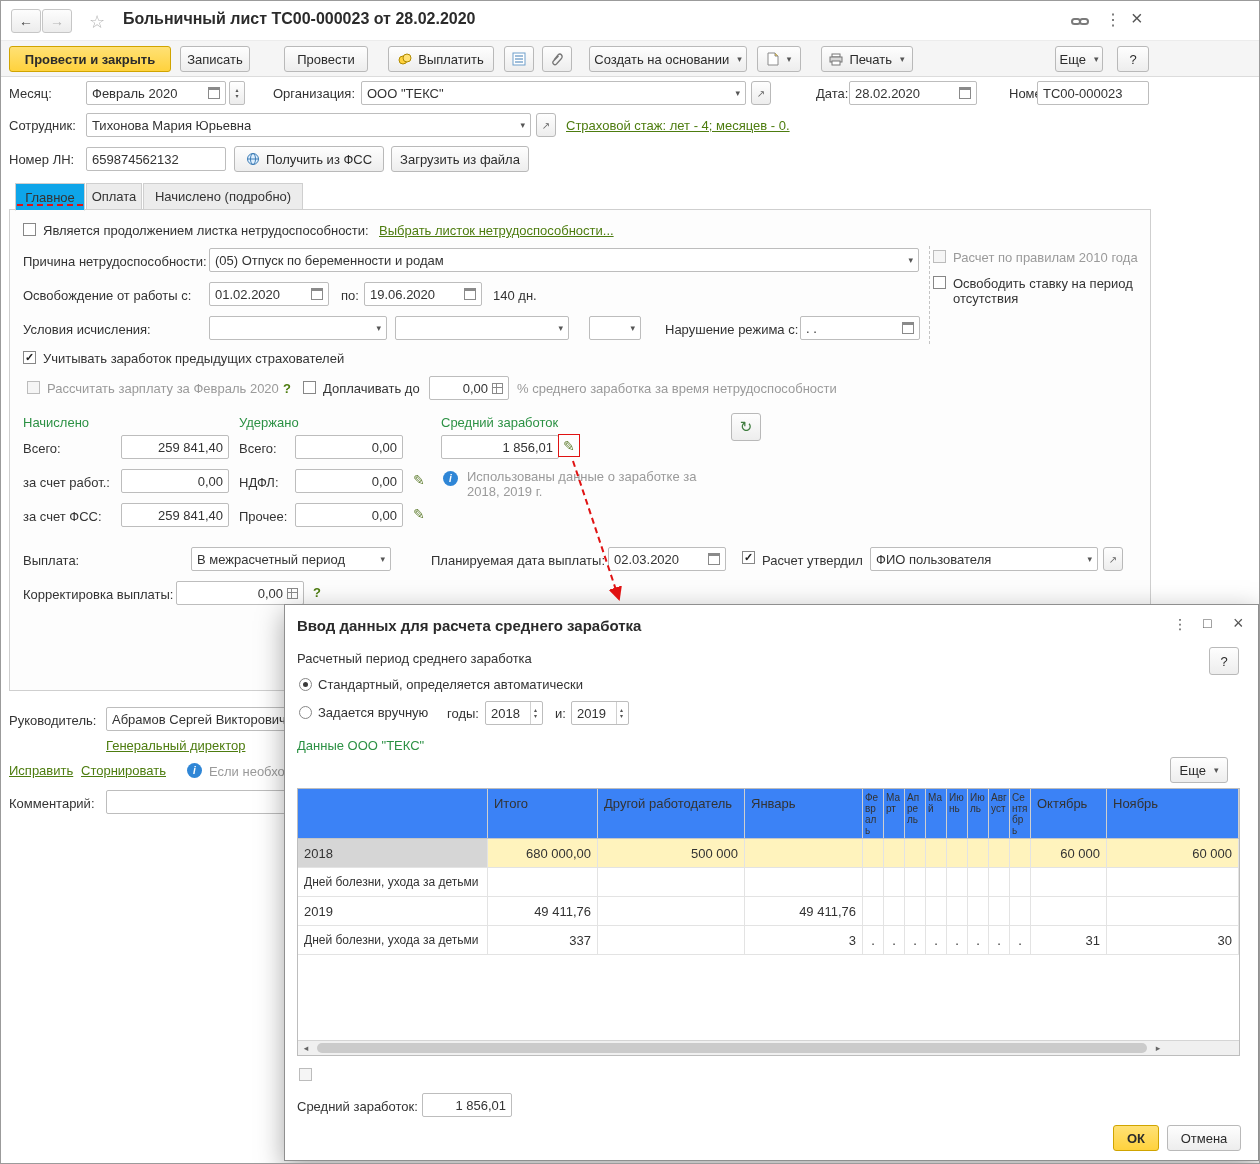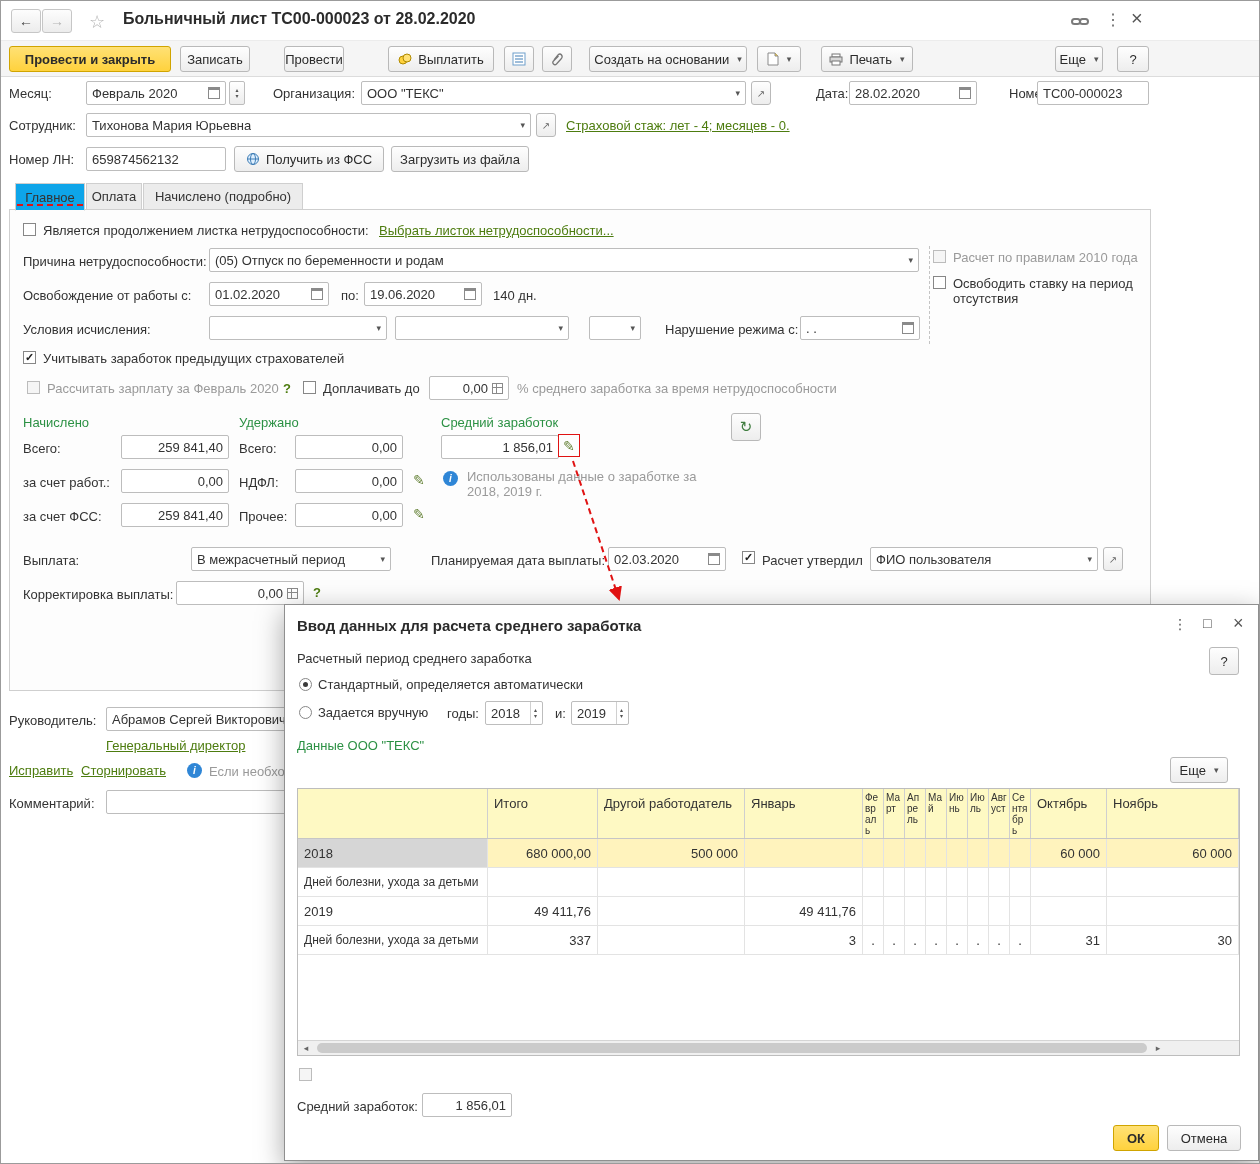--- a/index.html
+++ b/index.html
@@ -33,21 +33,21 @@
 .tab{position:absolute;top:182px;height:27px;display:flex;align-items:center;justify-content:center;border:1px solid #cfcfcf;background:#ececec;cursor:pointer;z-index:1}
 .tab.active{background:#0ea5e9;border-bottom-color:#fdfdfd;height:28px;z-index:2}
 .panel{position:absolute;left:8px;top:208px;width:1142px;height:482px;background:#fdfdfd;border:1px solid #cfcfcf}
 .vsep{position:absolute;border-left:1px dashed #c4c4c4}
 .tabmark{position:absolute;border-top:2px dashed #e01212;z-index:3}
 .redbox{position:absolute;border:1px solid #e01212;z-index:6}
 .dialog{position:absolute;left:283px;top:603px;width:975px;height:557px;background:#fff;border:1px solid #8f8f8f;box-shadow:0 8px 26px rgba(0,0,0,.35);z-index:20}
 .dlg-title{position:absolute;left:12px;top:12px;font-size:15px;font-weight:700;color:#2b2b2b;white-space:nowrap}
 .winico{position:absolute;color:#555;cursor:pointer;font-size:14px}
 .tbl{position:absolute;left:12px;top:183px;width:943px;height:268px;border:1px solid #bdbdbd;background:#fff;overflow:hidden}
-.thead{display:flex;height:50px;background:#fef9c3;border-bottom:1px solid #c6c6c6}
+.thead{display:flex;height:50px;background:#3b82f6;border-bottom:1px solid #c6c6c6}
 .th{border-right:1px solid #cfcfcf;padding:7px 6px;font-size:13px;overflow:hidden;white-space:nowrap;flex:none;color:#333}
 .th.mon{font-size:10px;line-height:11px;white-space:normal;word-break:break-all;padding:3px 2px}
 .tr{display:flex;height:29px;border-bottom:1px solid #e3e3e3;background:#fff}
 .td{border-right:1px solid #e3e3e3;padding:0 6px;display:flex;align-items:center;overflow:hidden;white-space:nowrap;font-size:13px;flex:none}
 .td.r{justify-content:flex-end}
 .td.c{justify-content:center}
 .td.sm{font-size:12px}
 .rowhl .td{background:#fff3bd}
 .td.selcell{background:#d6d6d6!important}
 .cw0{width:190px}.cw1{width:110px}.cw2{width:147px}.cw3{width:118px}.cwm{width:21px}.cw12{width:76px}.cw13{width:132px}
@@ -79,21 +79,21 @@
           <rect x="9" y="6" width="8" height="5" rx="2.5"></rect>
         </g>
       </svg>
   </span>
   <span class="abs" style="left:1104px;top:9px;font-size:16px;color:#666;cursor:pointer">⋮</span>
   <span class="abs" style="left:1130px;top:6px;font-size:20px;color:#555;cursor:pointer">×</span>
 
   <div class="toolbar"></div>
   <button class="btn primary" style="left:8px;top:45px;width:162px">Провести и закрыть</button>
   <button class="btn" style="left:179px;top:45px;width:70px">Записать</button>
-  <button class="btn" style="left:283px;top:45px;width:60px">Провести</button>
+  <button class="btn" style="left:283px;top:45px;width:84px">Провести</button>
   <button class="btn" style="left:387px;top:45px;width:106px">
     <span>
         <svg class="ic" width="14" height="12" viewBox="0 0 14 12">
           <circle cx="5" cy="7" r="4" fill="#ffd23d" stroke="#b08a00"></circle>
           <circle cx="9" cy="5" r="4" fill="#ffe175" stroke="#b08a00"></circle>
         </svg>
       </span>
     <span>Выплатить</span>
   </button>
   <button class="btn" style="left:503px;top:45px;width:30px;padding:0">

